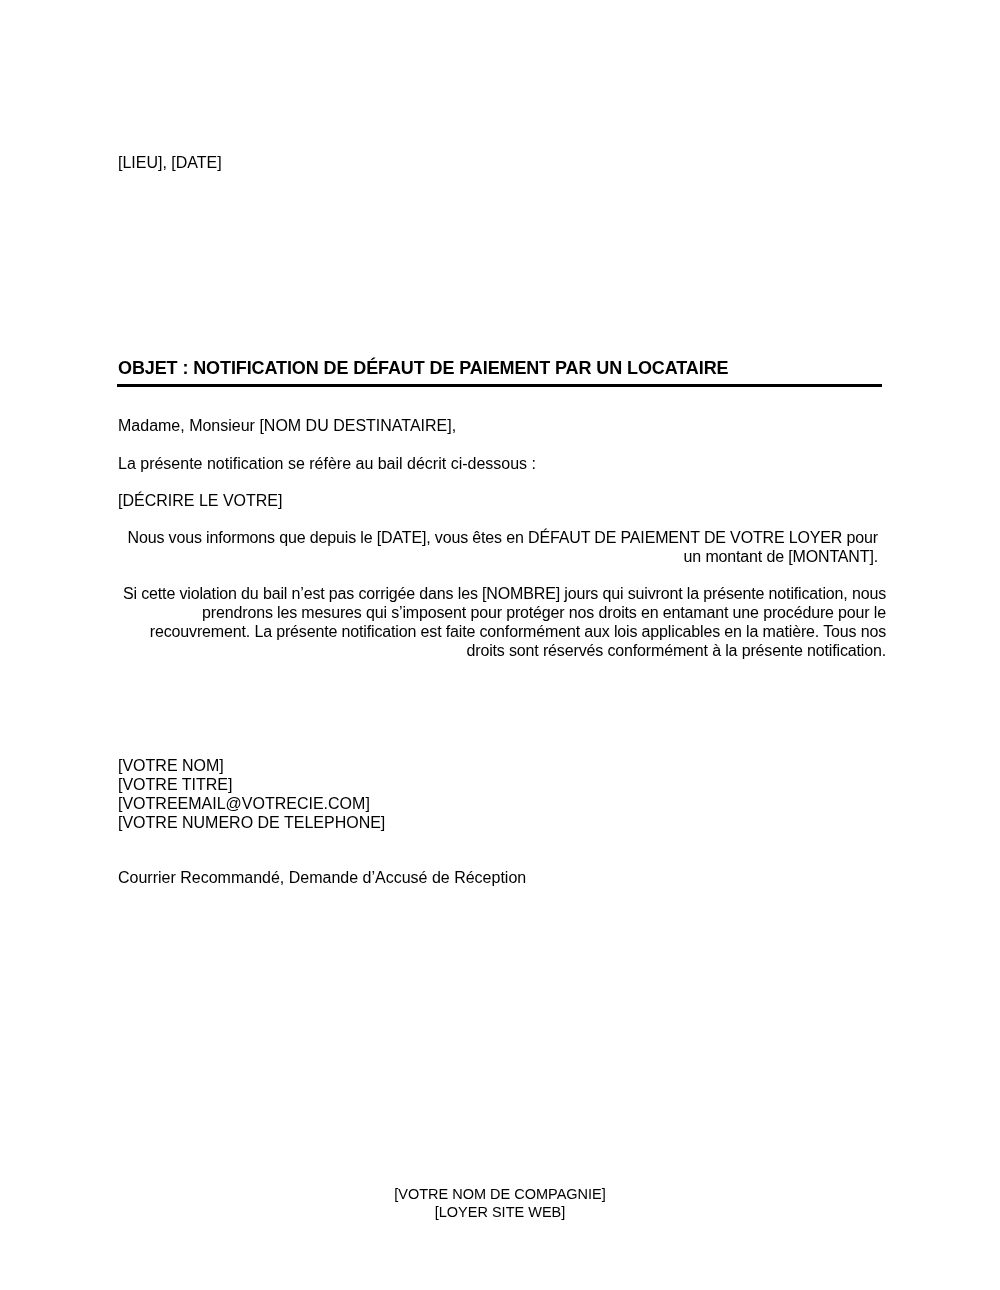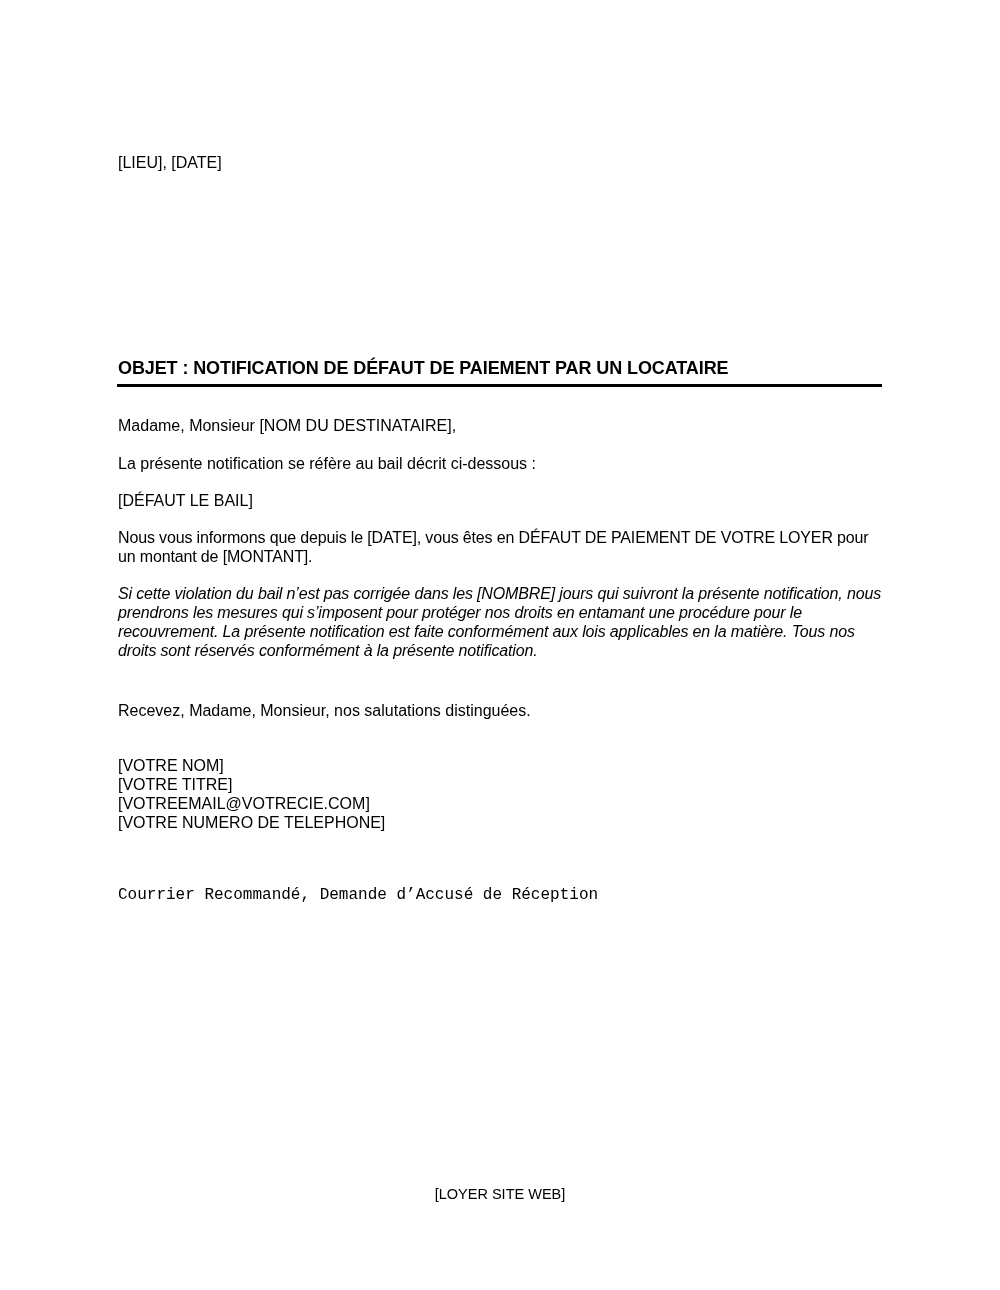--- a/index.html
+++ b/index.html
@@ -29,20 +29,21 @@
       left: 118px;
       width: 770px;
     }
     .line {
       display: block;
       white-space: nowrap;
     }
     .para {
       display: block;
       white-space: normal;
+      text-align: right;
     }
     .subject {
       font-weight: bold;
       font-size: 18px;
       letter-spacing: -0.1px;
     }
     .rule {
       position: absolute;
       left: 117px;
       top: 384px;
@@ -82,43 +83,41 @@
 
   <div class="block" style="top:454px;">
     <span class="line">La présente notification se réfère au bail décrit ci-dessous :</span>
   </div>
 
   <div class="block" style="top:416px;">
     <span class="line">Madame, Monsieur [NOM DU DESTINATAIRE],</span>
   </div>
 
   <div class="block" style="top:491px;">
-    <span class="line">[DÉFAUT LE BAIL]</span>
+    <span class="line">[DÉCRIRE LE VOTRE]</span>
   </div>
 
   <div class="block body-para" style="top:528px; width:760px;">
     <span class="para">Nous vous informons que depuis le [DATE], vous êtes en DÉFAUT DE PAIEMENT DE VOTRE LOYER pour un montant de [MONTANT].</span>
   </div>
 
-  <div class="block body-para" style="top:584px; width:768px;font-style:italic;">
+  <div class="block body-para" style="top:584px; width:768px;">
     <span class="para">Si cette violation du bail n’est pas corrigée dans les [NOMBRE] jours qui suivront la présente notification, nous prendrons les mesures qui s’imposent pour protéger nos droits en entamant une procédure pour le recouvrement. La présente notification est faite conformément aux lois applicables en la matière. Tous nos droits sont réservés conformément à la présente notification.</span>
   </div>
 
-  <div class="block" style="top:701px;">
-    <span class="line">Recevez, Madame, Monsieur, nos salutations distinguées.</span>
-  </div>
 
   <div class="block" style="top:756px;">
     <span class="line">[VOTRE NOM]</span>
     <span class="line">[VOTRE TITRE]</span>
     <span class="line">[VOTREEMAIL@VOTRECIE.COM]</span>
     <span class="line">[VOTRE NUMERO DE TELEPHONE]</span>
   </div>
 
-  <div class="block" style="top:886px;font-family:Liberation Mono, monospace;">
+  <div class="block" style="top:868px;">
     <span class="line">Courrier Recommandé, Demande d’Accusé de Réception</span>
   </div>
 
   <div class="footer">
+    <span class="line">[VOTRE NOM DE COMPAGNIE]</span>
     <span class="line">[LOYER SITE WEB]</span>
   </div>
 
 </div>
 
 </body></html>

